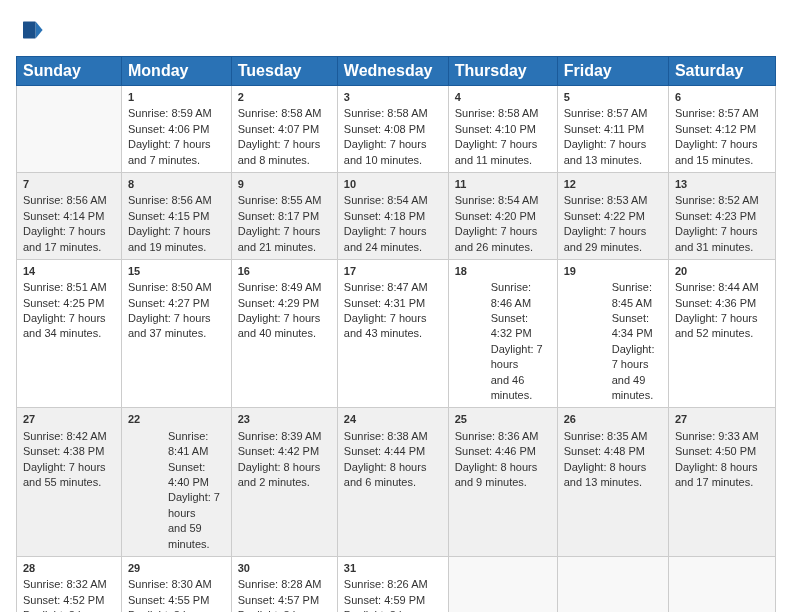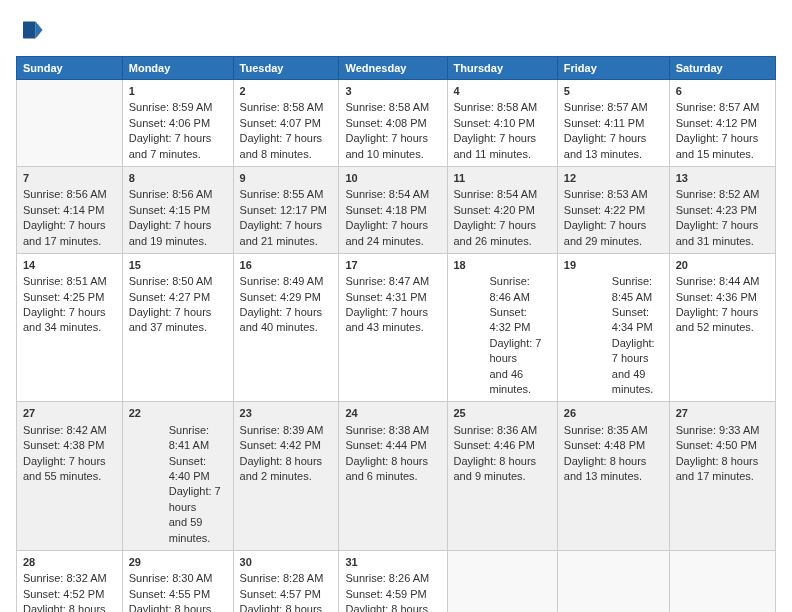--- a/index.html
+++ b/index.html
@@ -52,21 +52,21 @@
     table {
       width: 100%;
       border-collapse: collapse;
       font-size: 10.5px;
     }
     thead tr th {
       background-color: #2a72b5;
       color: #fff;
       padding: 5px 6px;
       text-align: left;
-      font-size: 11px;
+      font-size: 16px;
       font-weight: bold;
       border: 1px solid #1a5a9a;
     }
     tbody tr td {
       border: 1px solid #ccc;
       vertical-align: top;
       padding: 4px 6px;
       width: 113px;
       background: #fff;
       color: #333;
@@ -180,21 +180,21 @@
           <td>
             <span class="day-num">8</span>
             <div class="day-info" style="white-space: pre-line;">Sunrise: 8:56 AM
 Sunset: 4:15 PM
 Daylight: 7 hours
 and 19 minutes.</div>
           </td>
           <td>
             <span class="day-num">9</span>
             <div class="day-info" style="white-space: pre-line;">Sunrise: 8:55 AM
-Sunset: 12:17 PM
+Sunset: 8:17 PM
 Daylight: 7 hours
 and 21 minutes.</div>
           </td>
           <td>
             <span class="day-num">10</span>
             <div class="day-info" style="white-space: pre-line;">Sunrise: 8:54 AM
 Sunset: 4:18 PM
 Daylight: 7 hours
 and 24 minutes.</div>
           </td>

